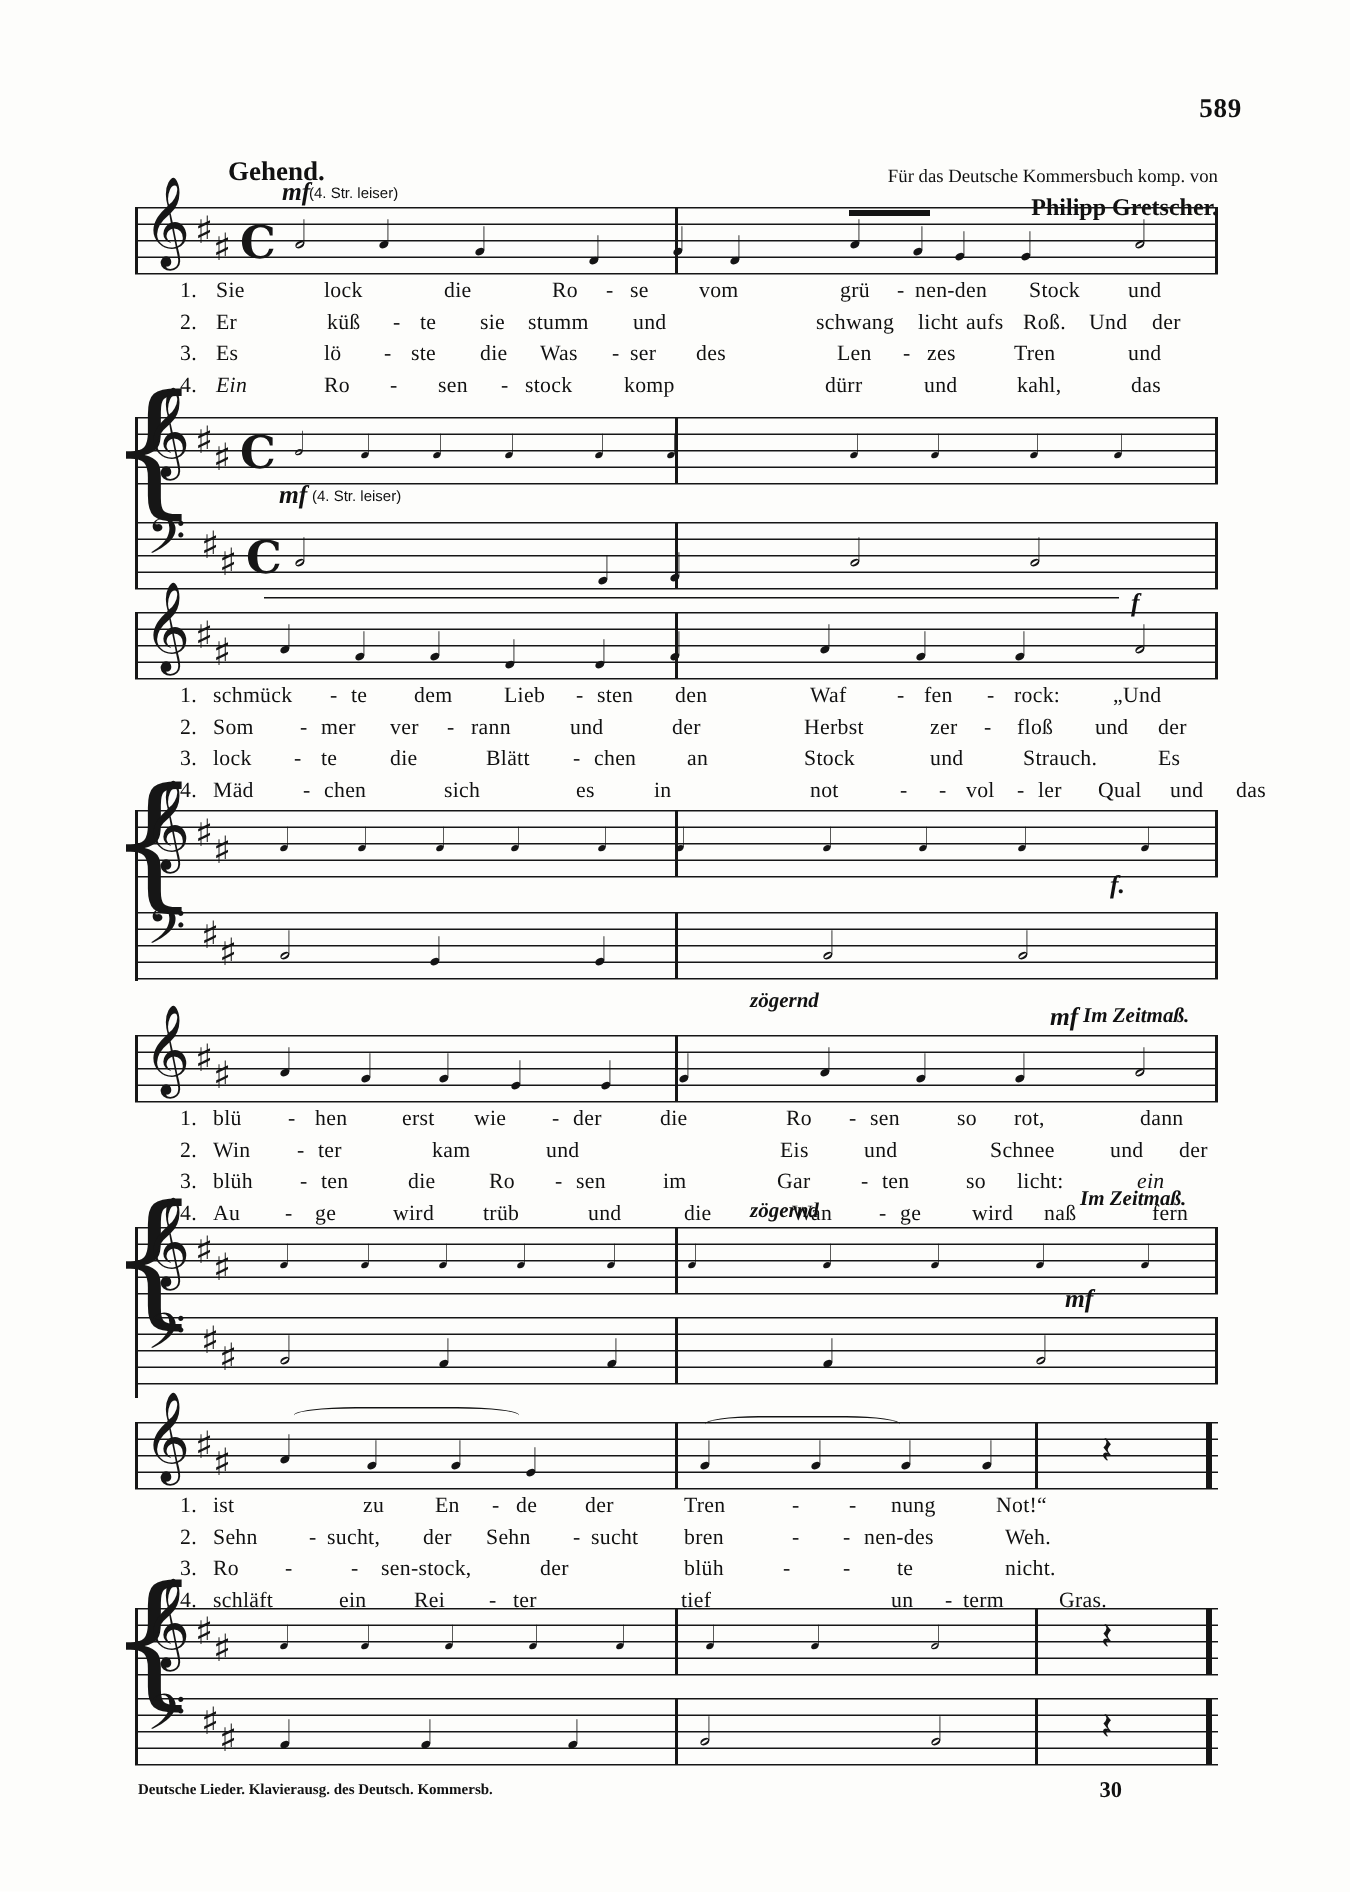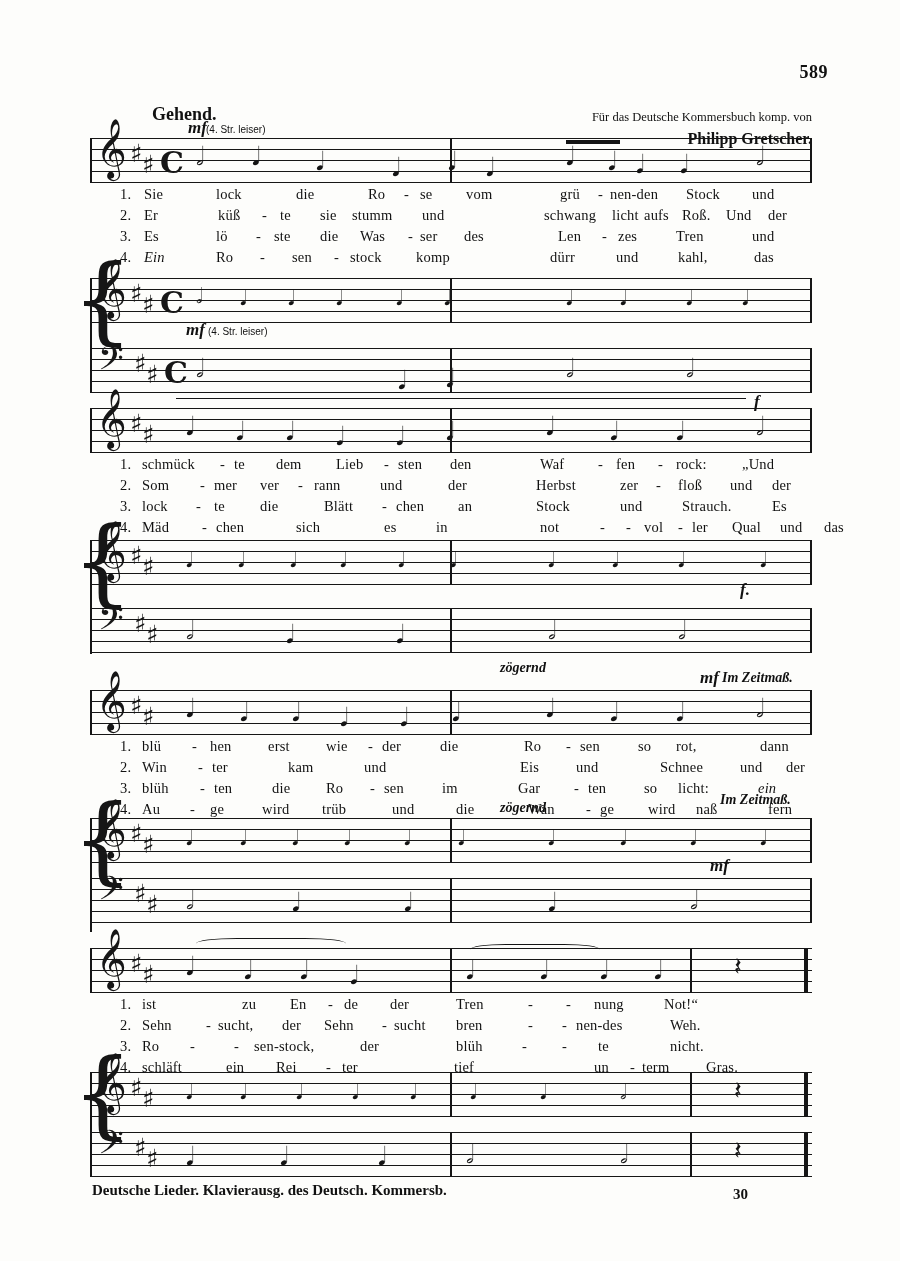--- a/index.html
+++ b/index.html
@@ -199,21 +199,21 @@
     position: absolute;
     font-family: Liberation Sans, sans-serif;
     font-size: 10px;
   }
 
   
   .footer-left {
     position: absolute;
     bottom: 62px;
     left: 92px;
-    font-size: 15px;
+    font-size: 10px;
     font-family: "Liberation Serif", serif;
     font-weight: bold;
   }
   .footer-right {
     position: absolute;
     bottom: 58px;
     right: 152px;
     font-size: 15px;
     font-family: "Liberation Serif", serif;
     font-weight: bold;
@@ -556,21 +556,21 @@
     <div class="note" style="left:676px;top:700px;">𝅘𝅥</div>
     <div class="note" style="left:756px;top:696px;">𝅗𝅥</div>
 
     <div class="lyricblock" style="top:738px;">
       <div class="lyricline">
         <span class="num">1.</span>
         <span class="syl" style="left:22px">blü</span>
         <span class="syl" style="left:72px">-</span>
         <span class="syl" style="left:90px">hen</span>
         <span class="syl" style="left:148px">erst</span>
-        <span class="syl" style="left:206px">wie</span>
+        <span class="syl" style="left:196px">wie</span>
         <span class="syl" style="left:248px">-</span>
         <span class="syl" style="left:262px">der</span>
         <span class="syl" style="left:320px">die</span>
         <span class="syl" style="left:404px">Ro</span>
         <span class="syl" style="left:446px">-</span>
         <span class="syl" style="left:460px">sen</span>
         <span class="syl" style="left:518px">so</span>
         <span class="syl" style="left:556px">rot,</span>
         <span class="syl" style="left:640px">dann</span>
       </div>

